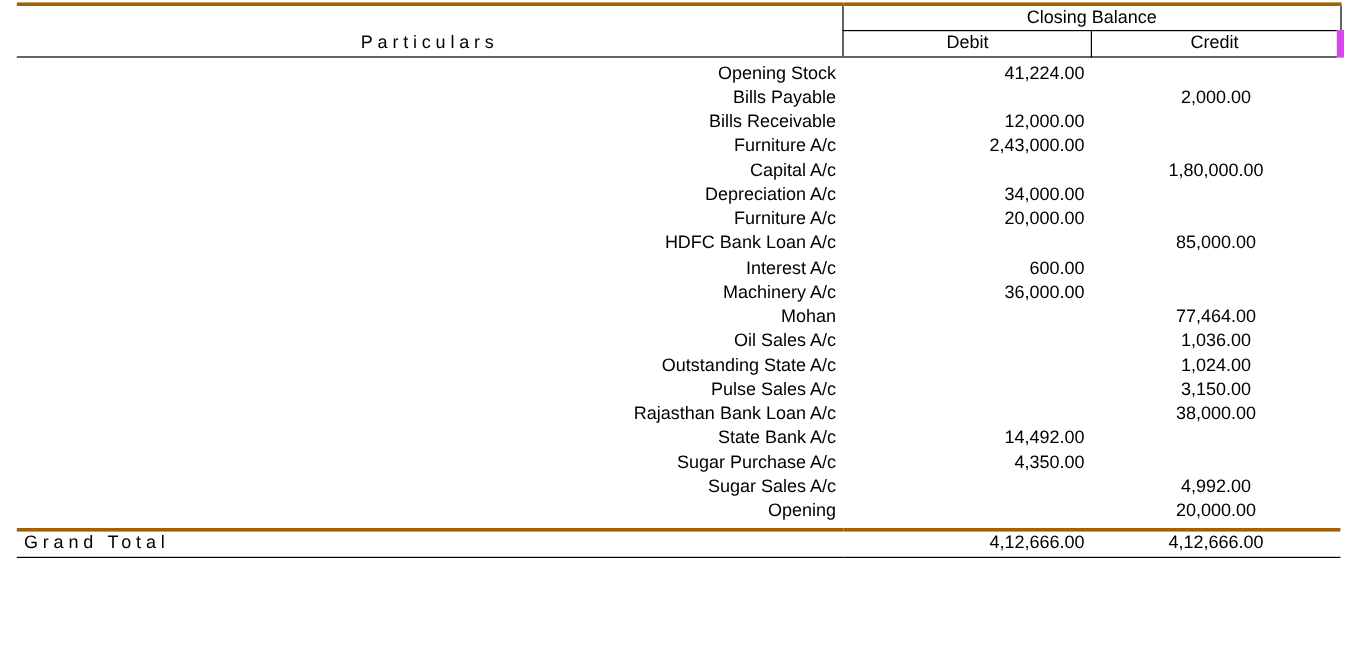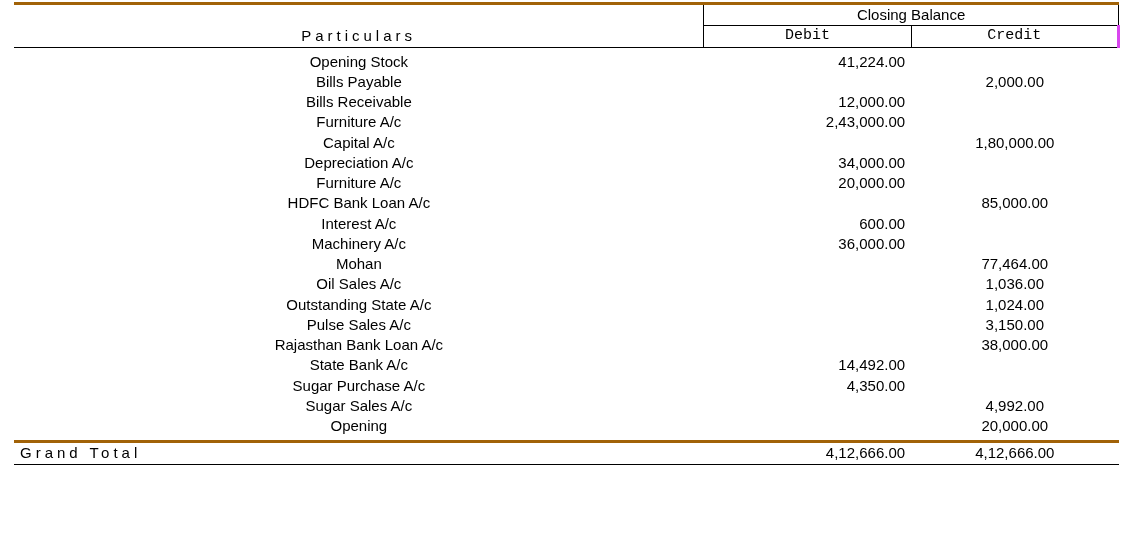--- a/index.html
+++ b/index.html
@@ -18,41 +18,40 @@
   table.trial {
     width: 100%;
     border-collapse: collapse;
   }
   table.trial td, table.trial th {
     padding: 0 6px;
     line-height: 1.35;
     vertical-align: bottom;
     font-weight: normal;
   }
-  .col-part   { width: 700px; text-align: center; margin-left: 11px; }
+  .col-part   { width: 700px; text-align: right; margin-left: 11px; }
   .col-debit  { width: 200px; text-align: right; }
   .col-credit { width: 200px; text-align: center; }
 
   .top-border    { border-top: 3px solid #a16207; }
   .bottom-border { border-bottom: 1px solid #000; }
   .side-borders  { border-left: 1px solid #000; border-right: 1px solid #000; }
-  .right-border  { border-right: 3px solid #d946ef; }
+  .right-border  { border-right: 6px solid #d946ef; }
 
   .hdr-particulars {
     font-weight: 700;
     letter-spacing: 4px;
     padding-left: 28px;
   }
   .hdr-closing {
     text-align: center;
     font-weight: 700;
   }
   .hdr-debit, .hdr-credit {
     text-align: center;
-    font-family: Liberation Mono, monospace;
   }
 
   .body-part { padding-left: 6px; }
 
   .grand-label {
     font-weight: 700;
     letter-spacing: 4px;
     padding-left: 28px;
   }
   .grand-num { font-weight: 700; }

